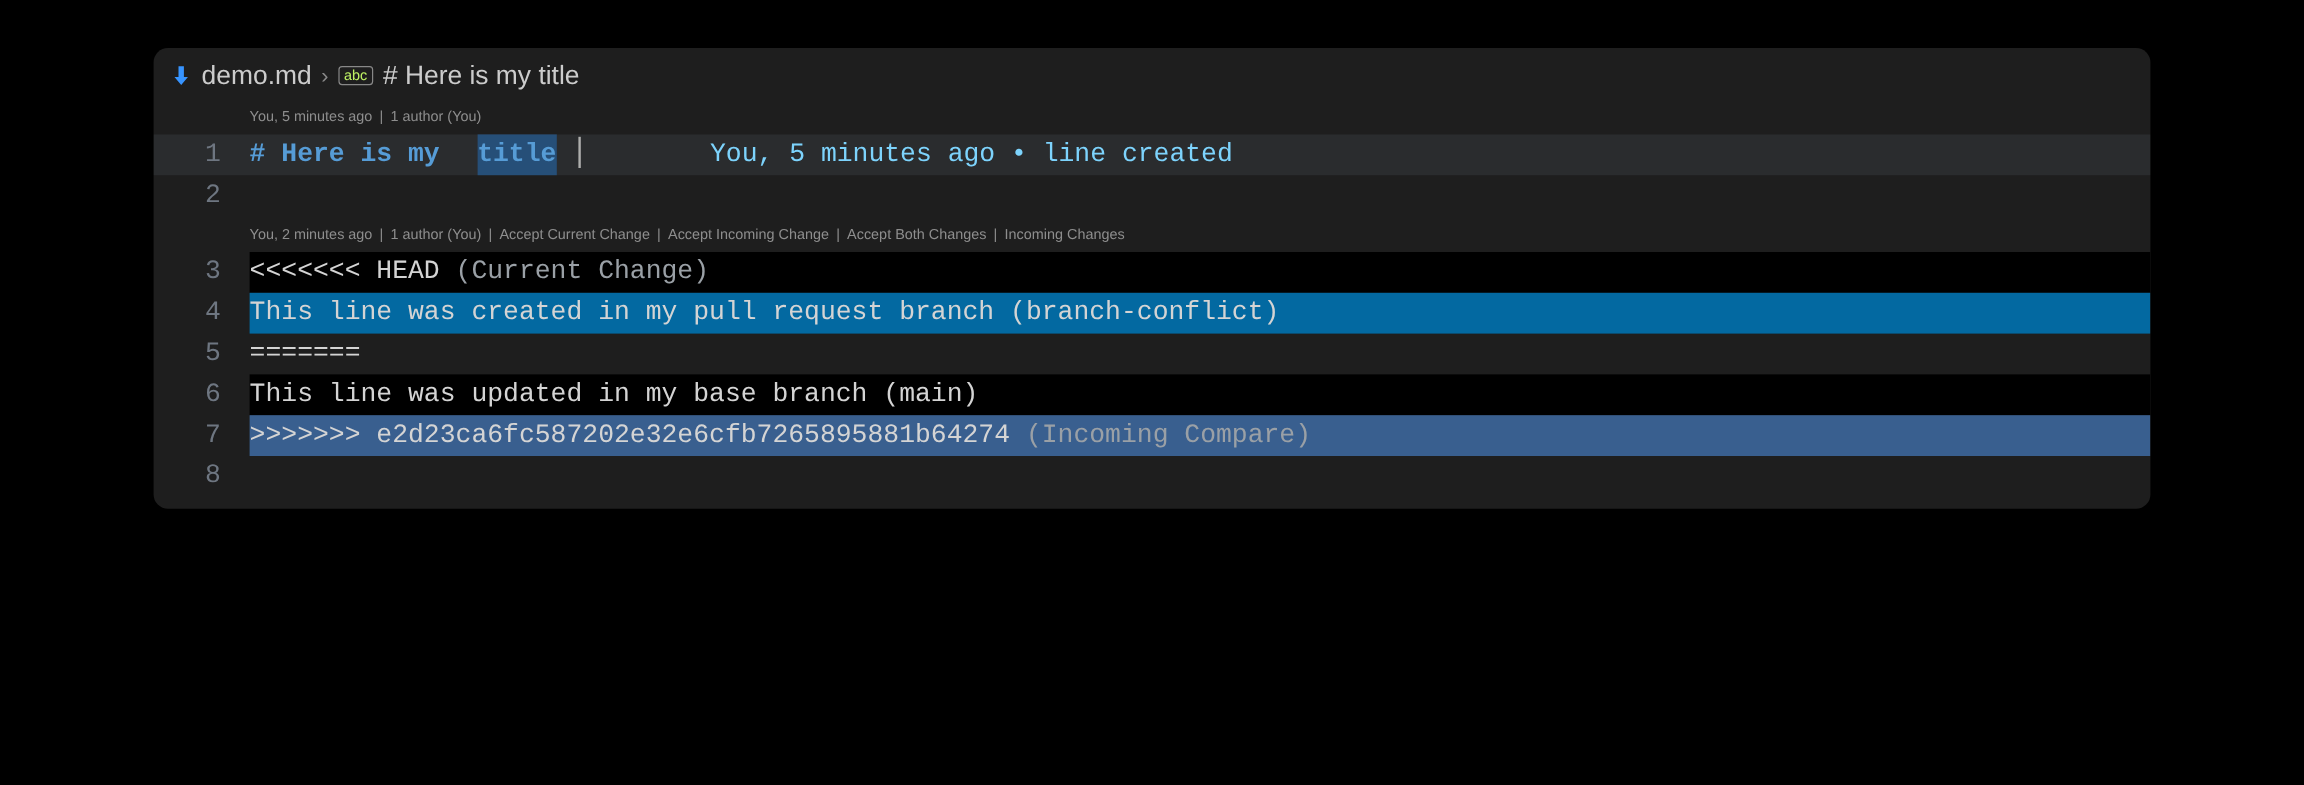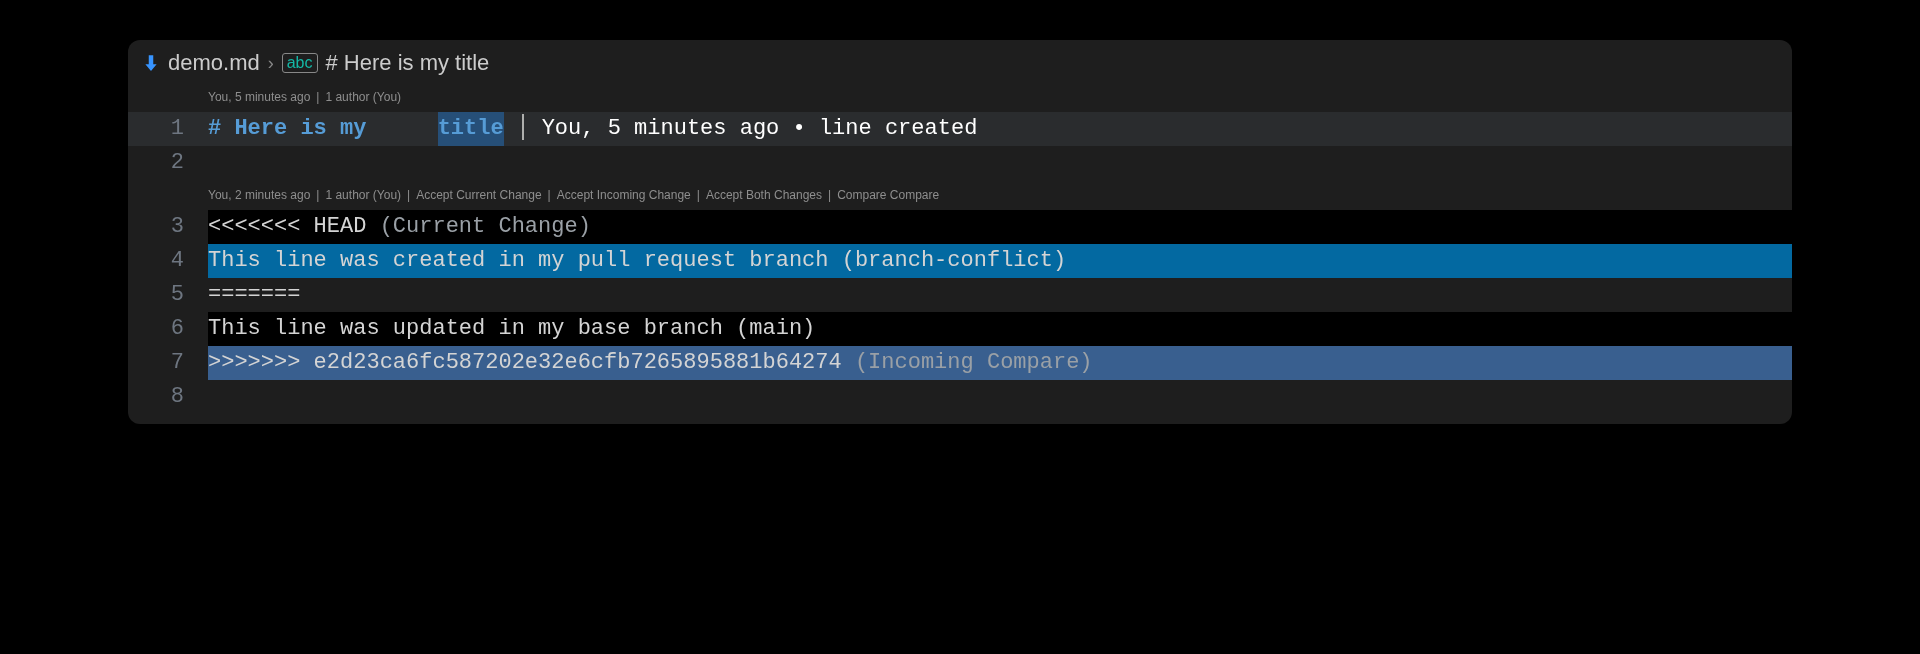--- a/index.html
+++ b/index.html
@@ -40,22 +40,22 @@
     .breadcrumb .chevron {
       color: #888;
       font-size: 18px;
     }
     .breadcrumb .abc-icon {
       display: inline-flex;
       align-items: center;
       border: 1px solid #888;
       border-radius: 3px;
       padding: 1px 4px;
-      font-size: 16px;
-      color: #14b8a6;
+      font-size: 12px;
+      color: #bef264;
       line-height: 1;
     }
     .editor-body {
       font-family: "Consolas", "Courier New", monospace;
       font-size: 22px;
     }
     .line-row {
       display: flex;
       align-items: stretch;
       min-height: 34px;
@@ -101,34 +101,34 @@
     .line1-content {
       display: flex;
       align-items: center;
     }
     .md-heading {
       color: #569cd6;
       font-weight: bold;
     }
     .selection {
       background: #264f78;
-      margin-left: 40px;
     }
     .cursor {
       display: inline-block;
       width: 2px;
       height: 26px;
       background: #aeafad;
       vertical-align: middle;
       position: relative;
       top: -2px;
     }
     .inline-blame {
-      color: #ffffff;
+      color: #7dd3fc;
       font-family: "Consolas", "Courier New", monospace;
+      margin-left: 90px;
       font-size: 22px;
     }
     .conflict-head {
       background: #000000;
     }
     .conflict-current-body {
       background: #0369a1;
     }
     .conflict-incoming-body {
       background: #000000;
@@ -182,21 +182,21 @@
       <span class="link">You, 2 minutes ago</span>
       <span class="sep">|</span>
       <span class="link">1 author (You)</span>
       <span class="sep">|</span>
       <span class="link">Accept Current Change</span>
       <span class="sep">|</span>
       <span class="link">Accept Incoming Change</span>
       <span class="sep">|</span>
       <span class="link">Accept Both Changes</span>
       <span class="sep">|</span>
-      <span class="link">Compare Compare</span>
+      <span class="link">Incoming Changes</span>
     </div>
 
     <div class="line-row">
       <div class="gutter">3</div>
       <div class="content conflict-head"><span>&lt;&lt;&lt;&lt;&lt;&lt;&lt; HEAD</span><span class="marker-label"> (Current Change)</span></div>
     </div>
 
     <div class="line-row">
       <div class="gutter">4</div>
       <div class="content conflict-current-body">This line was created in my pull request branch (branch-conflict)</div>

